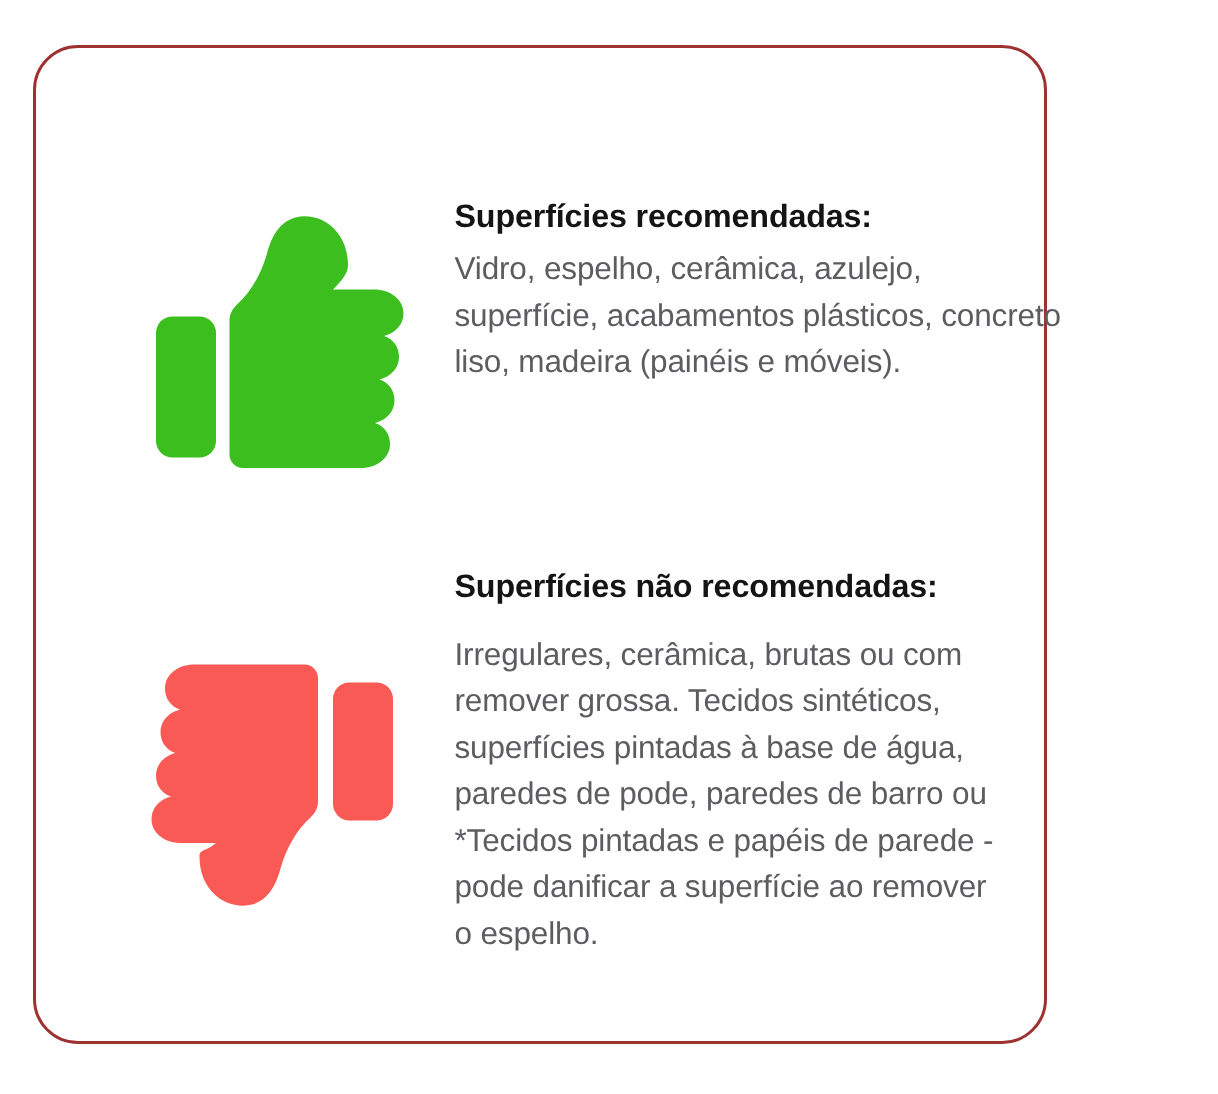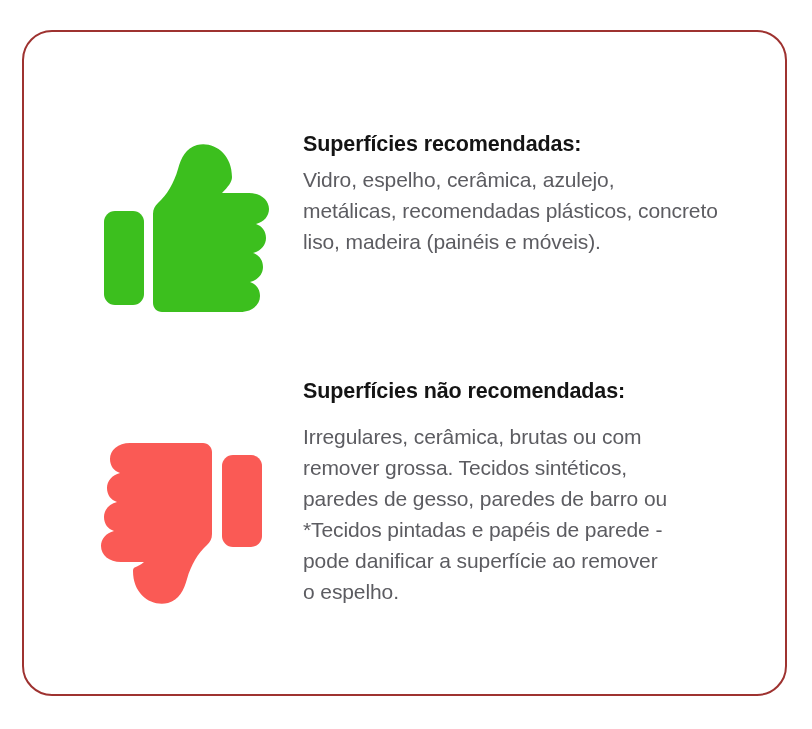--- a/index.html
+++ b/index.html
@@ -12,21 +12,21 @@
     height: 729px;
     font-family: "Liberation Sans", sans-serif;
     position: relative;
     overflow: hidden;
   }
 
   #card {
     position: absolute;
     left: 22px;
     top: 30px;
-    width: 765px;
+    width: 676px;
     height: 666px;
     box-sizing: border-box;
     border: 2.5px solid #9e3230;
     border-radius: 30px;
     background: #ffffff;
   }
 
   
   .icon-cell {
     position: absolute;
@@ -104,21 +104,21 @@
         L 140 66
         C 146 60, 150 55, 150 50
         Z"></path>
     </svg>
   </div>
 
   <div class="text-cell" id="text-up-cell">
     <p class="heading">Superfícies recomendadas:</p>
     <p class="body-text">
       <span class="line">Vidro, espelho, cerâmica, azulejo,</span>
-      <span class="line">metálicas, recomendadas plásticos, concreto</span>
+      <span class="line">superfície, acabamentos plásticos, concreto</span>
       <span class="line">liso, madeira (painéis e móveis).</span>
     </p>
   </div>
 
   <div class="icon-cell" id="icon-down-cell">
     <svg class="icon-svg" width="200" height="180" viewBox="0 0 200 180">
 
       <rect x="140" y="13" width="40" height="92" rx="11" ry="11" fill="#fa5a55"></rect>
 
       <path fill="#fa5a55" d="
@@ -142,20 +142,21 @@
         C 55 126, 51 124, 51 129
         Z"></path>
     </svg>
   </div>
 
   <div class="text-cell" id="text-down-cell">
     <p class="heading">Superfícies não recomendadas:</p>
     <p class="body-text">
       <span class="line">Irregulares, cerâmica, brutas ou com</span>
       <span class="line">remover grossa. Tecidos sintéticos,</span>
-      <span class="line">paredes de gesso, paredes de barro ou</span>
+      <span class="line">superfícies pintadas à base de água,</span>
+      <span class="line">paredes de pode, paredes de barro ou</span>
       <span class="line">*Tecidos pintadas e papéis de parede -</span>
       <span class="line">pode danificar a superfície ao remover</span>
       <span class="line">o espelho.</span>
     </p>
   </div>
 
 </div>
 
 </body></html>

